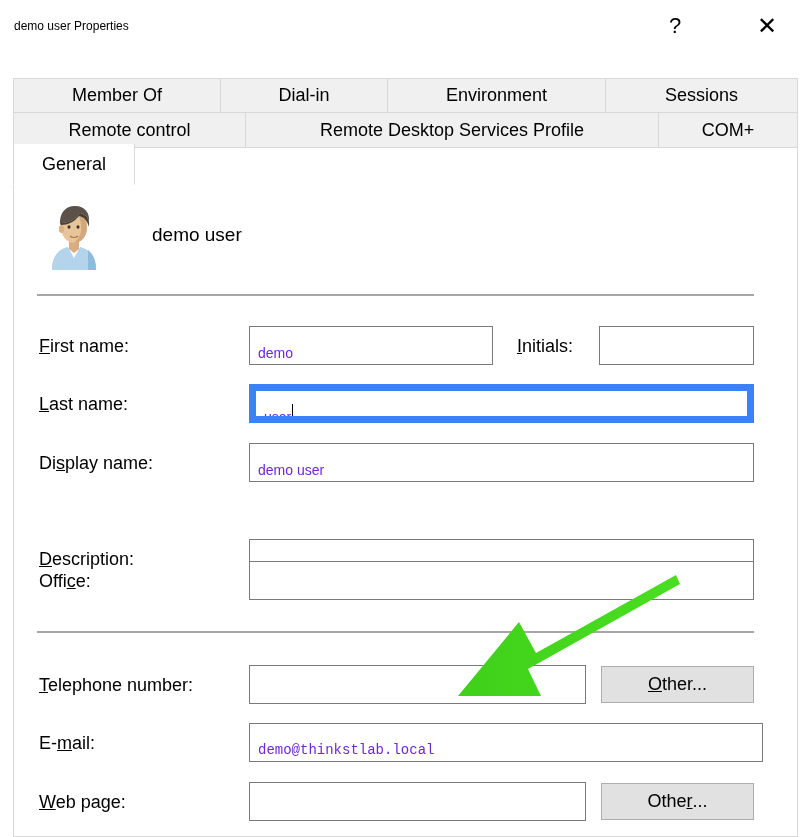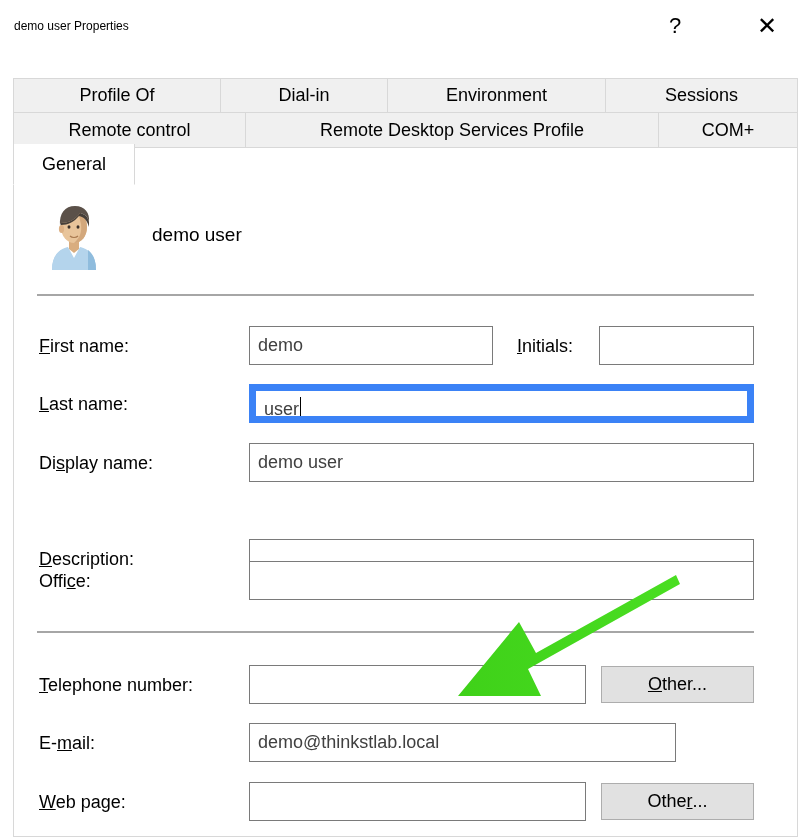--- a/index.html
+++ b/index.html
@@ -148,23 +148,23 @@
   .field-label .accel {
     text-decoration: underline;
   }
   .text-input {
     position: absolute;
     box-sizing: border-box;
     height: 39px;
     background: #ffffff;
     border: 1px solid #7a7a7a;
     font-family: "Liberation Sans", sans-serif;
-    font-size: 18px;
-    color: #404040;
-    padding: 0 8px;
+    font-size: 14px;
+    color: #6d28d9;
+    padding: 8px 8px;
     outline: none;
     line-height: 37px;
     white-space: nowrap;
     overflow: hidden;
   }
   .text-input.focused {
     border: 7px solid #3b82f6;
   }
   .caret {
     display: inline-block;
@@ -219,21 +219,21 @@
   </button>
   <button class="caption-btn" id="close-button">
     <span class="glyph">✕</span>
   </button>
 </div>
 
 <div id="tabstrip">
 
   <div class="tab-row row1">
     <div class="tab" style="width:207px">
-      <span>Profile Of</span>
+      <span>Member Of</span>
     </div>
     <div class="tab" style="width:167px">
       <span>Dial-in</span>
     </div>
     <div class="tab" style="width:218px">
       <span>Environment</span>
     </div>
     <div class="tab" style="width:193px">
       <span>Sessions</span>
     </div>
@@ -340,21 +340,21 @@
     <div class="text-input" style="left:235px; width:337px;"></div>
     <button class="other-button" style="left:587px; top:1px;">
         <span></span>
         <span class="accel">O</span>
         <span>ther...</span>
       </button>
   </div>
 
   <div class="form-row" id="row-email">
     <div class="field-label"><span>E-</span><span class="accel">m</span><span>ail:</span></div>
-    <div class="text-input" style="left:235px; width:427px;">demo@thinkstlab.local</div>
+    <div class="text-input" style="left:235px; width:514px;font-family:Liberation Mono, monospace;">demo@thinkstlab.local</div>
   </div>
 
   <div class="form-row" id="row-web">
     <div class="field-label"><span class="accel">W</span><span>eb page:</span></div>
     <div class="text-input" style="left:235px; width:337px;"></div>
     <button class="other-button" style="left:587px; top:1px;">
         <span>Othe</span>
         <span class="accel">r</span>
         <span>...</span>
       </button>

